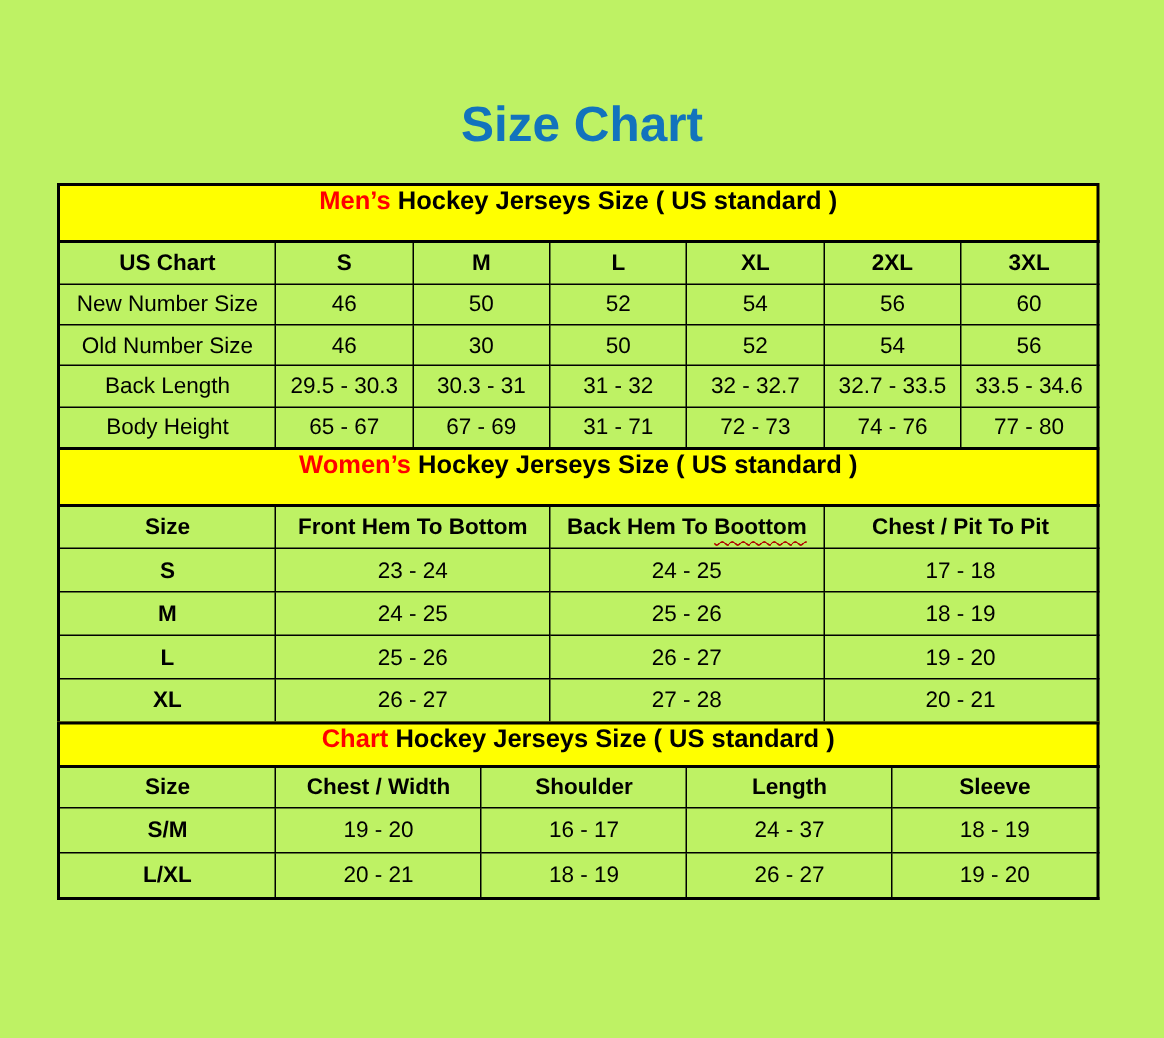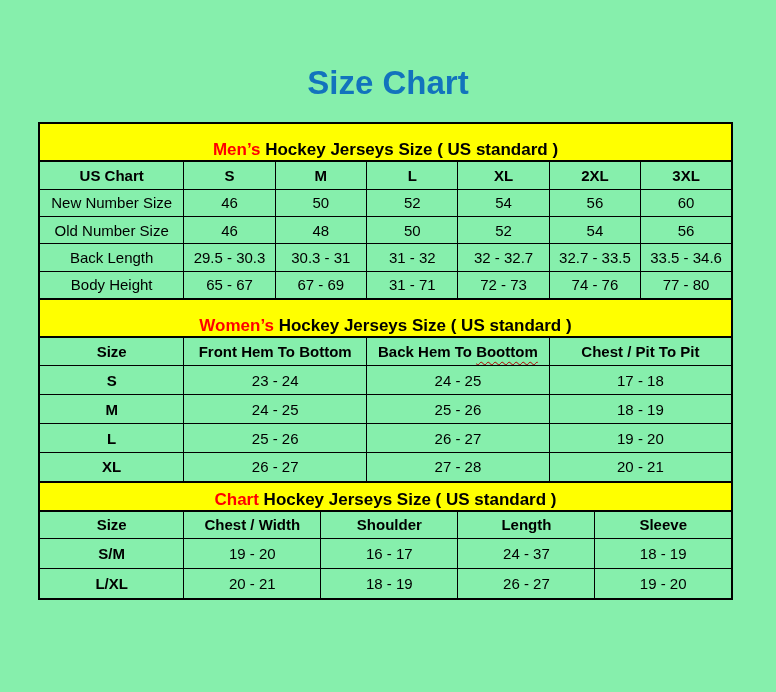--- a/index.html
+++ b/index.html
@@ -1,28 +1,28 @@
 <!DOCTYPE html>
 <html><head>
 <meta charset="utf-8">
 <style>
   html,body { margin:0; padding:0; background:#ffffff; }
   .page {
-    position:relative; width:776px; height:692px; background:#86efac;
+    position:relative; width:776px; height:692px; background:#bef264;
     font-family:"Liberation Sans","DejaVu Sans",sans-serif; color:#000;
     overflow:hidden;
   }
   .title {
     position:absolute; top:64px; left:0; width:100%; text-align:center;
     font-size:33px; font-weight:700; color:#1273bd;
   }
   .chart { position:absolute; left:38px; top:122px; width:695px; }
   .banner {
     box-sizing:border-box; height:40px; background:#ffff00;
-    border:2px solid #000; display:flex; align-items:flex-end; justify-content:center;
+    border:2px solid #000; display:flex; align-items:flex-start; justify-content:center;
     font-weight:700; font-size:17px;
   }
   .banner.mid { margin-top:-2px; }
   .banner.small { height:31px; }
   .banner span { white-space:pre; }
   .banner .hl { color:#ff0000; }
   table.tbl {
     width:100%; border-collapse:collapse; table-layout:fixed;
     margin-top:-2px; border:2px solid #000;
   }
@@ -89,21 +89,21 @@
           <td>46</td>
           <td>50</td>
           <td>52</td>
           <td>54</td>
           <td>56</td>
           <td>60</td>
         </tr>
         <tr>
           <th>Old Number Size</th>
           <td>46</td>
-          <td>48</td>
+          <td>30</td>
           <td>50</td>
           <td>52</td>
           <td>54</td>
           <td>56</td>
         </tr>
         <tr>
           <th>Back Length</th>
           <td>29.5 - 30.3</td>
           <td>30.3 - 31</td>
           <td>31 - 32</td>

